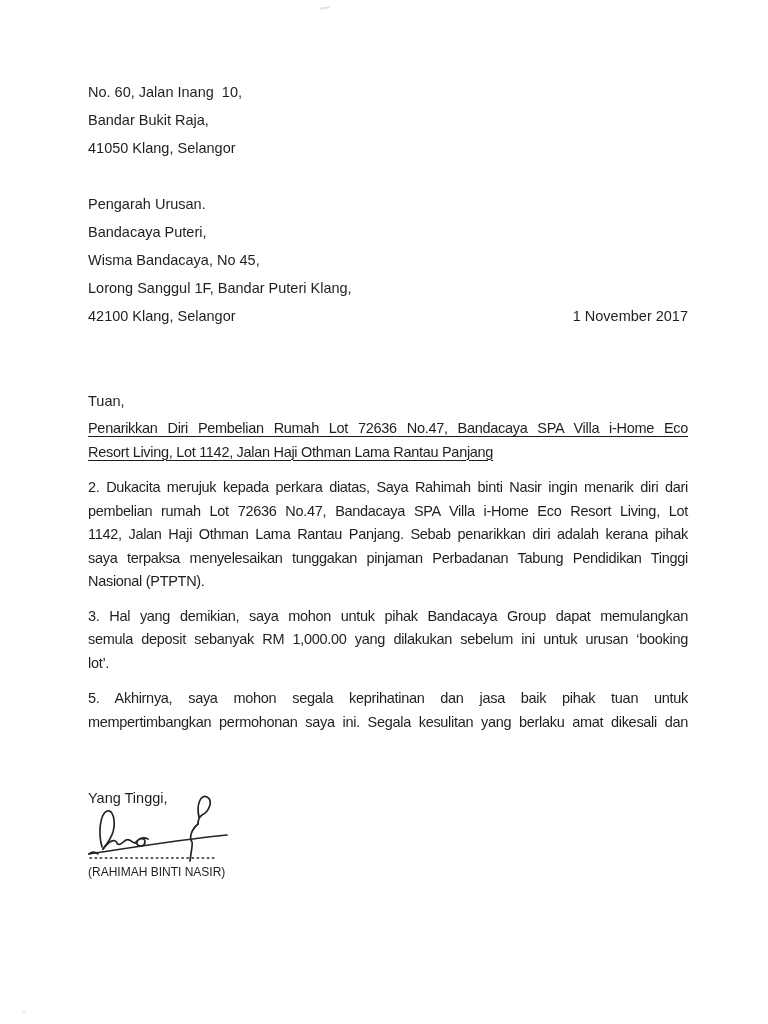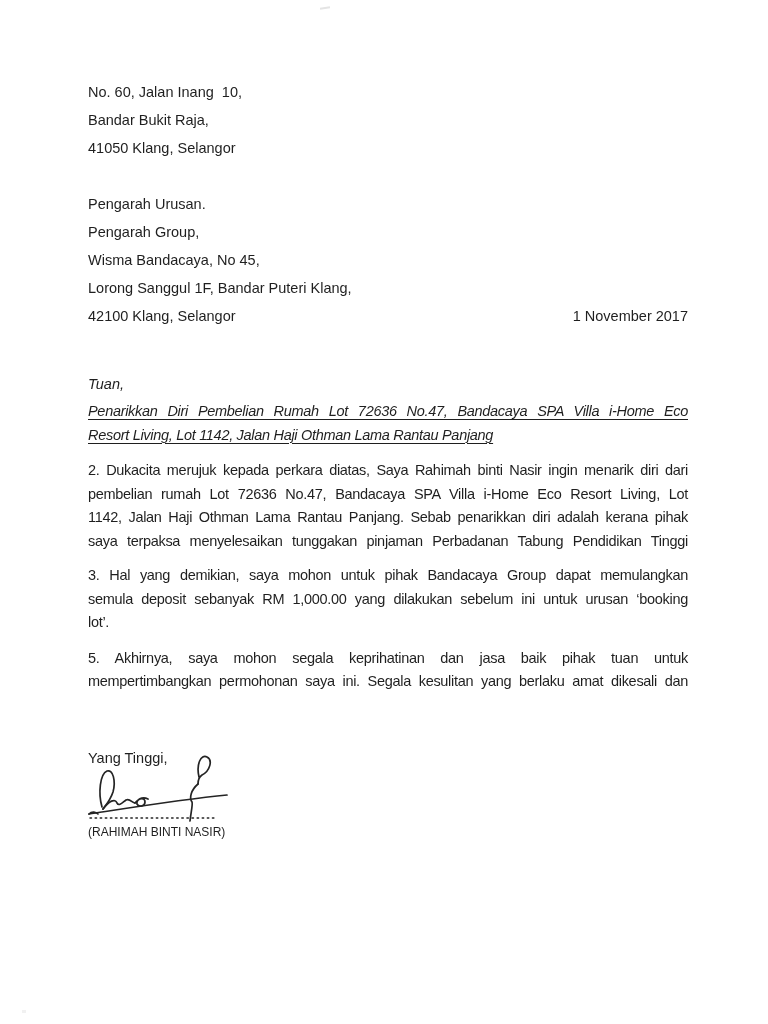--- a/index.html
+++ b/index.html
@@ -31,21 +31,21 @@
     font-size: 14.5px;
     line-height: 28px;
     white-space: pre-wrap;
   }
   .recipient-block { margin-top: 28px; }
   .date-row {
     display: flex;
     justify-content: space-between;
     align-items: baseline;
   }
-  .salutation-block { margin-top: 40px; font-style: italic; }
+  .salutation-block { margin-top: 57px; }
   .jline {
     font-size: 14.5px;
     line-height: 23.5px;
     letter-spacing: -0.3px;
     text-align: justify;
     text-align-last: justify;
   }
   .jline.last {
     text-align-last: left;
   }
@@ -85,21 +85,21 @@
 
   <div class="sender-block">
       <div class="addr-line">No. 60, Jalan Inang  10,</div>
       <div class="addr-line">Bandar Bukit Raja,</div>
       <div class="addr-line last">41050 Klang, Selangor</div>
     </div>
 
   <div class="recipient-block">
     <div>
         <div class="addr-line">Pengarah Urusan.</div>
-        <div class="addr-line">Pengarah Group,</div>
+        <div class="addr-line">Bandacaya Puteri,</div>
         <div class="addr-line">Wisma Bandacaya, No 45,</div>
         <div class="addr-line last">Lorong Sanggul 1F, Bandar Puteri Klang,</div>
       </div>
     <div class="date-row">
       <span class="addr-line">42100 Klang, Selangor</span>
       <span class="addr-line">1 November 2017</span>
     </div>
   </div>
 
   <div class="salutation-block">
@@ -108,20 +108,21 @@
         <div class="jline">Penarikkan Diri Pembelian Rumah Lot 72636 No.47, Bandacaya SPA Villa i-Home Eco</div>
         <div class="jline last">Resort Living, Lot 1142, Jalan Haji Othman Lama Rantau Panjang</div>
       </div>
   </div>
 
   <div class="para">
       <div class="jline">2. Dukacita merujuk kepada perkara diatas, Saya Rahimah binti Nasir ingin menarik diri dari</div>
       <div class="jline">pembelian rumah Lot 72636 No.47, Bandacaya SPA Villa i-Home Eco Resort Living, Lot</div>
       <div class="jline">1142, Jalan Haji Othman Lama Rantau Panjang. Sebab penarikkan diri adalah kerana pihak</div>
       <div class="jline">saya terpaksa menyelesaikan tunggakan pinjaman Perbadanan Tabung Pendidikan Tinggi</div>
+      <div class="jline last">Nasional (PTPTN).</div>
     </div>
 
   <div class="para para-3">
       <div class="jline">3. Hal yang demikian, saya mohon untuk pihak Bandacaya Group dapat memulangkan</div>
       <div class="jline">semula deposit sebanyak RM 1,000.00 yang dilakukan sebelum ini untuk urusan ‘booking</div>
       <div class="jline last">lot’.</div>
     </div>
 
   <div class="para">
       <div class="jline">5. Akhirnya, saya mohon segala keprihatinan dan jasa baik pihak tuan untuk</div>

